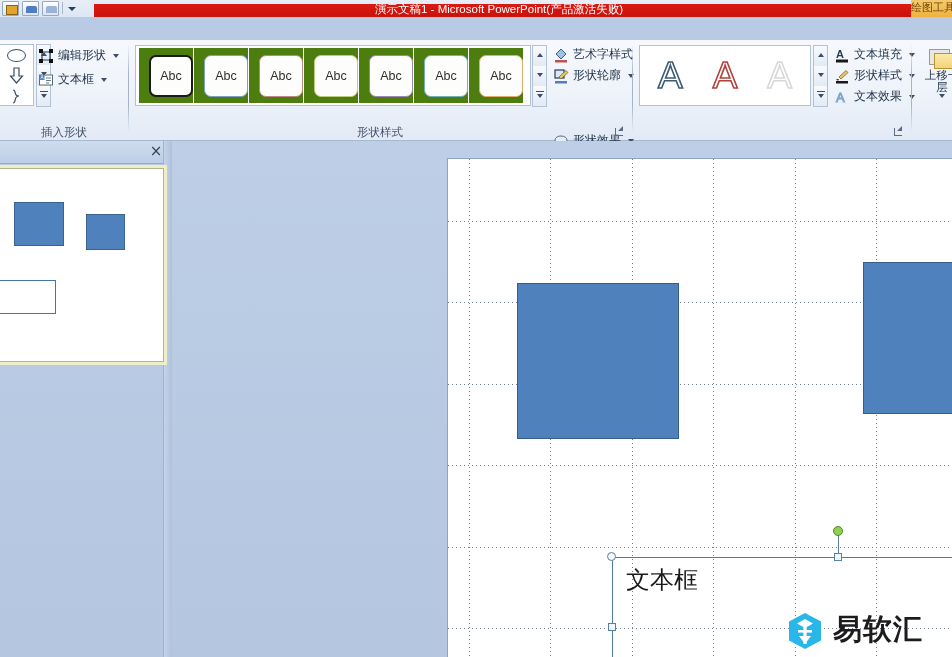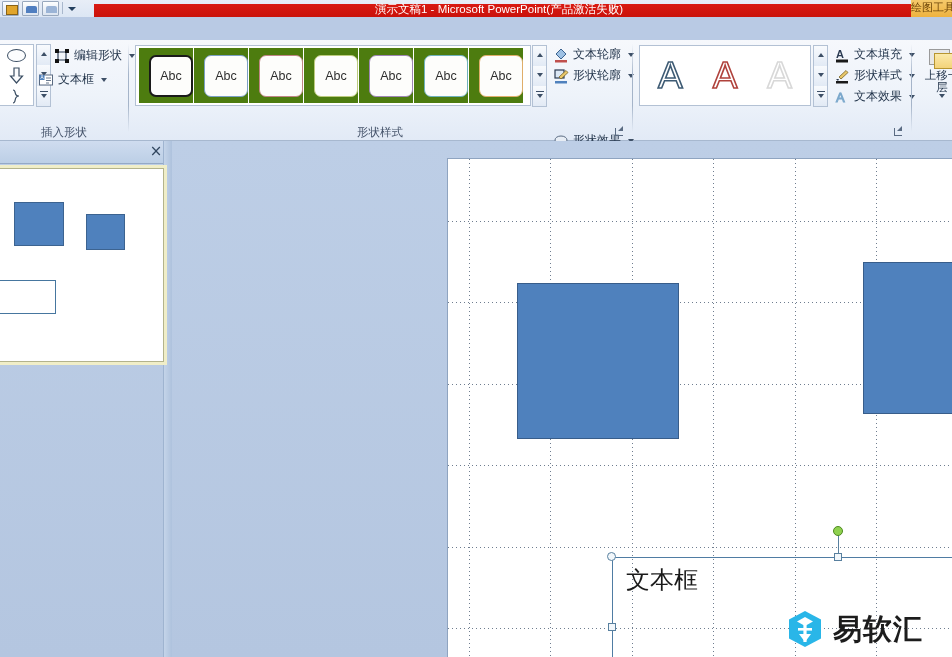--- a/index.html
+++ b/index.html
@@ -288,21 +288,21 @@
     position: absolute; width: 10px; height: 10px; border-radius: 50%;
     background: #8fd14f; border: 1.3px solid #4f8a22; box-sizing: border-box;
   }
   .h-rotline {
     position: absolute; width: 0; border-left: 1.2px solid #58809f;
   }
 
   
   .wm {
     position: absolute; left: 786px; top: 610px;
-    display: flex; align-items: flex-start; gap: 9px;
+    display: flex; align-items: flex-end; gap: 9px;
   }
   .wm-logo { width: 38px; height: 38px; flex: none; }
   .wm-text {
     font-size: 29px; font-weight: bold; color: #1c1c1c; letter-spacing: 1px;
     font-family: "DejaVu Sans", sans-serif; white-space: nowrap;
   }
 </style>
 </head>
 <body>
 
@@ -345,21 +345,21 @@
           </div>
         <div class="gsbtn">
             <i class="car-dn"></i>
           </div>
         <div class="gsbtn">
             <i class="bar"></i>
             <i class="car-dn" style="top:8px;"></i>
           </div>
       </div>
 
-      <div class="ribrow" style="left:54px; top:7px;">
+      <div class="ribrow" style="left:38px; top:7px;">
         <span class="ricon">
           <svg width="16" height="16" viewBox="0 0 16 16">
             <path d="M4 4 L12 4 L12 12 L4 12 Z" fill="none" stroke="#2b3b52" stroke-width="1.2"></path>
             <rect x="1" y="1" width="4" height="4" fill="#111"></rect>
               <rect x="11" y="1" width="4" height="4" fill="#111"></rect>
             <rect x="1" y="11" width="4" height="4" fill="#111"></rect>
               <rect x="11" y="11" width="4" height="4" fill="#111"></rect>
           </svg>
         </span>
         <span>编辑形状</span>
@@ -420,21 +420,21 @@
           </div>
       </div>
 
       <div class="ribrow" style="left:424px; top:6px;">
         <span class="ricon">
           <svg width="16" height="16" viewBox="0 0 16 16">
             <path d="M3 7 L8 2 L13 7 L8 12 Z" fill="#9ec1e4" stroke="#3c6390" stroke-width="1"></path>
             <rect x="2" y="13" width="12" height="2.5" fill="#c0504d"></rect>
           </svg>
         </span>
-        <span>文本轮廓</span>
+        <span>艺术字样式</span>
         <i class="caret-dn"></i>
       </div>
       <div class="ribrow" style="left:424px; top:27px;">
         <span class="ricon">
           <svg width="16" height="16" viewBox="0 0 16 16">
             <rect x="2" y="2" width="9" height="8" fill="#dbe7f4" stroke="#2b3b52" stroke-width="1.2"></rect>
             <path d="M6 9 L13 2.5 L15 4.5 L8 11 Z" fill="#e8c76a" stroke="#7a6526" stroke-width=".8"></path>
             <rect x="2" y="13" width="12" height="2.5" fill="#4f81bd"></rect>
           </svg>
         </span>

